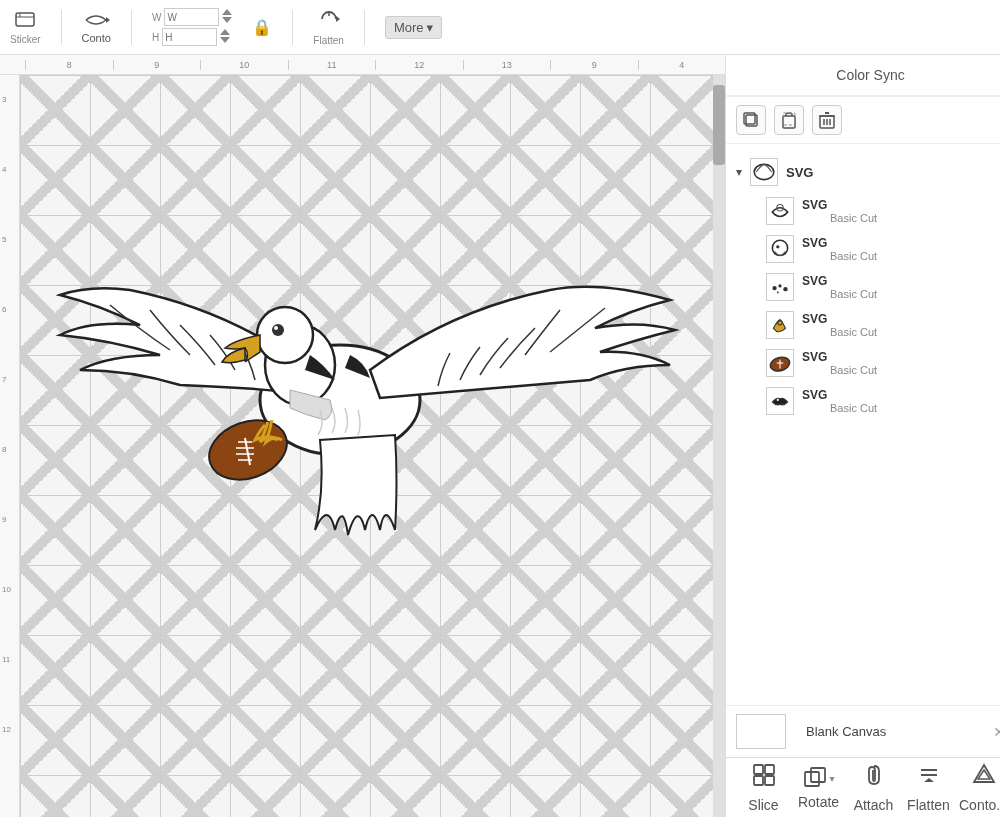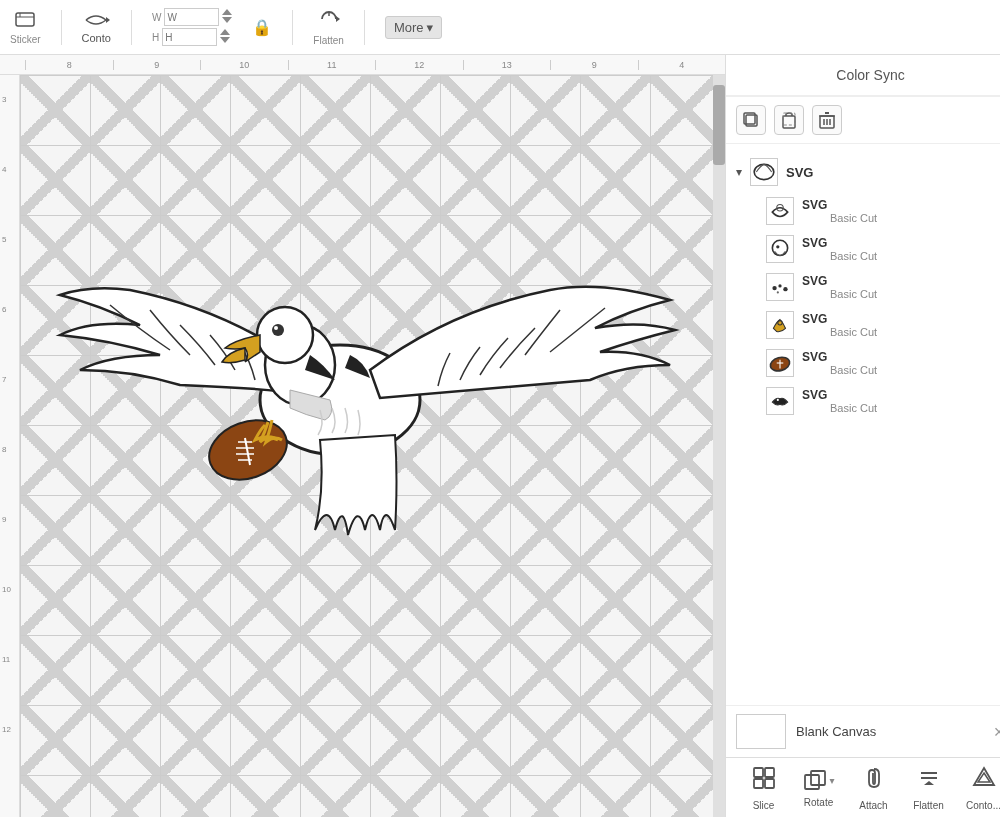--- a/index.html
+++ b/index.html
@@ -322,20 +322,21 @@
     .blank-canvas-thumb {
       width: 50px;
       height: 35px;
       border: 1px solid #ccc;
       background: #fff;
       flex-shrink: 0;
     }
     .blank-canvas-label {
       font-size: 13px;
       color: #444;
+      margin-left: 10px;
     }
     .blank-canvas-close {
       margin-left: auto;
       font-size: 14px;
       color: #999;
       cursor: pointer;
     }
 
     
     .bottom-toolbar {
@@ -353,21 +354,21 @@
       align-items: center;
       gap: 3px;
       cursor: pointer;
       min-width: 55px;
     }
     .bottom-btn .btn-icon {
       font-size: 22px;
       color: #555;
     }
     .bottom-btn .btn-label {
-      font-size: 10px;
+      font-size: 14px;
       color: #555;
     }
     .bottom-btn-with-arrow {
       display: flex;
       align-items: center;
       gap: 1px;
     }
     .small-arrow {
       font-size: 10px;
       color: #888;

